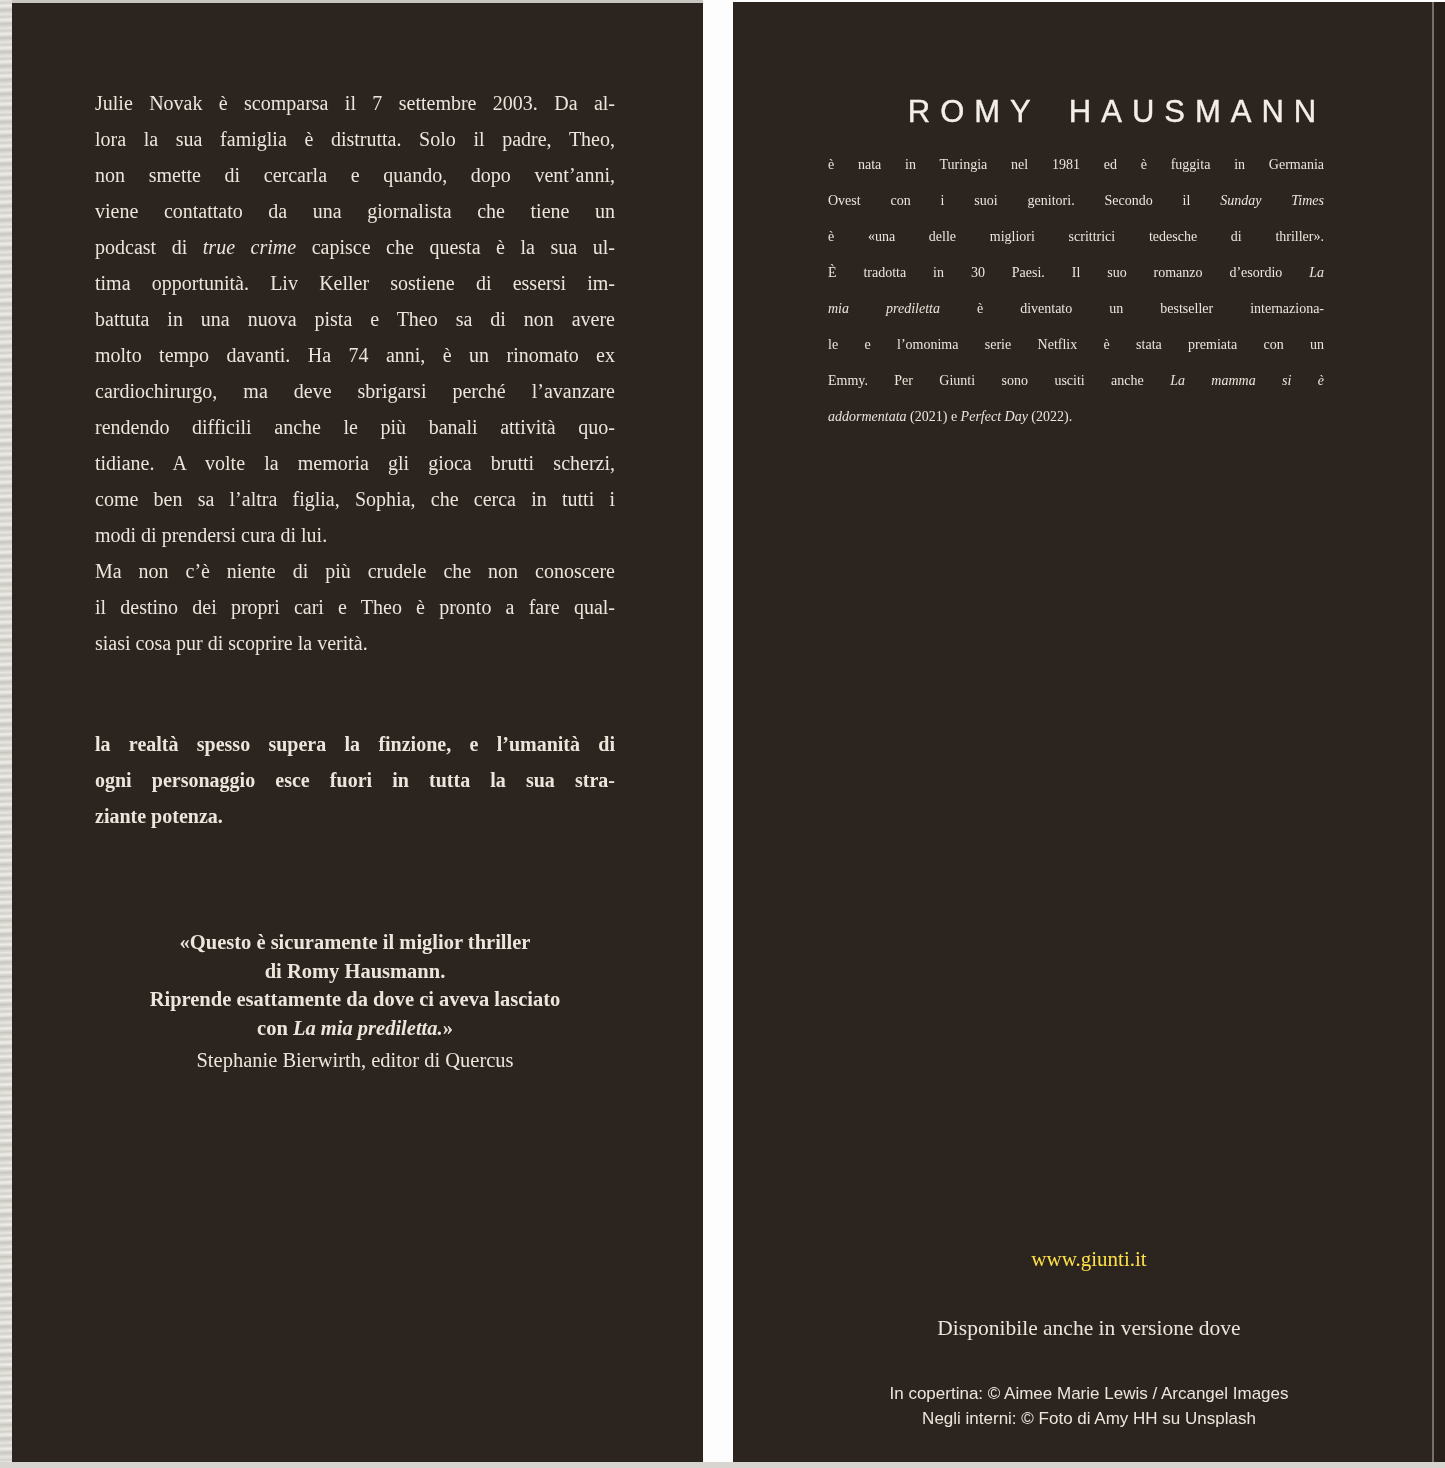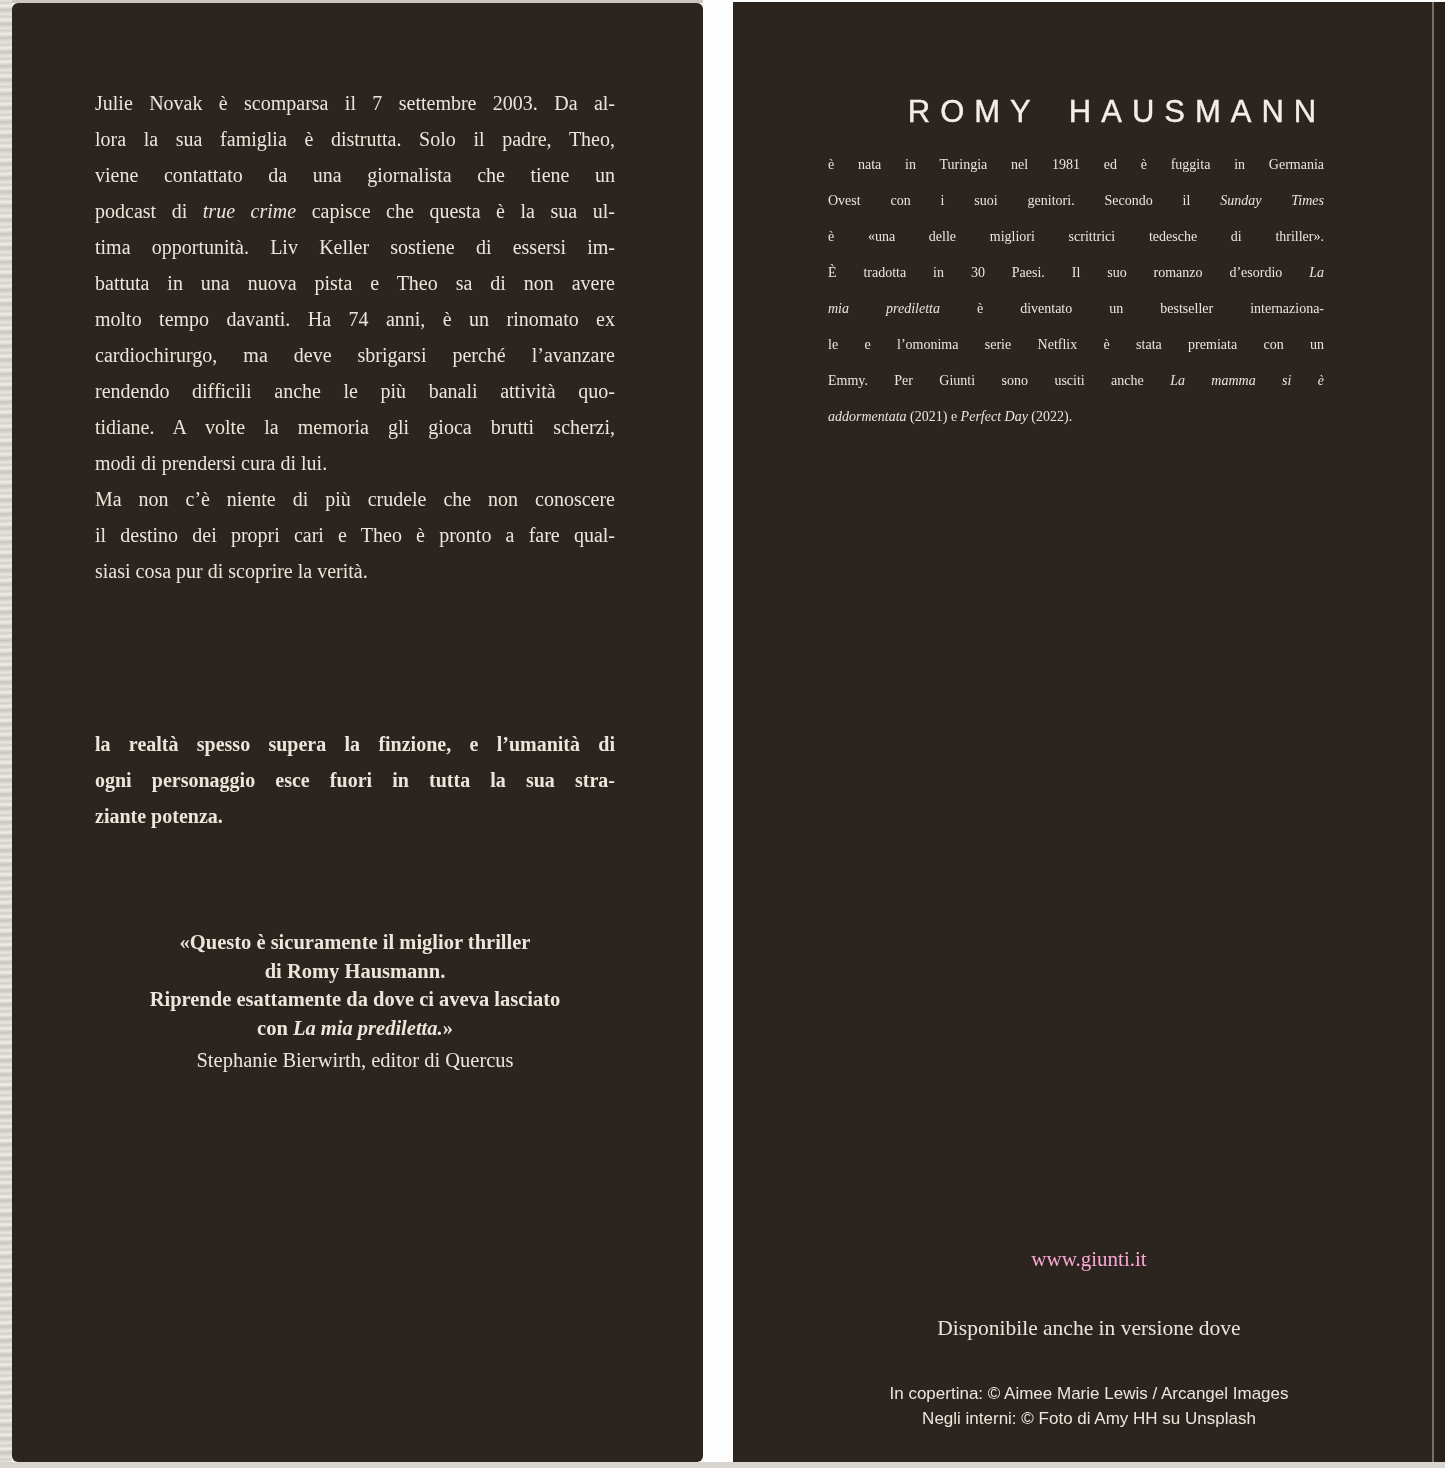--- a/index.html
+++ b/index.html
@@ -8,21 +8,21 @@
     background:#fdfdfd;
     font-family:"Liberation Serif", serif;
   }
   
   .paper-edge{
     position:absolute;left:0;top:0;width:12px;height:1468px;
     background:repeating-linear-gradient(178deg,
       #e9e7e2 0px,#d3d0ca 3px,#efede9 6px,#c9c6c0 10px,#e4e2dd 14px);
   }
   .flap{position:absolute;background:#2c241f;}
-  .flap-left{left:12px;top:3px;width:691px;height:1459px;border-radius:6px;}
+  .flap-left{left:12px;top:3px;width:691px;height:1459px;}
   .flap-right{left:733px;top:2px;width:712px;height:1460px;}
   
   .fold-line{position:absolute;top:0;right:11px;width:2px;height:100%;
     background:rgba(240,234,224,0.38);}
   .fold-shadow{position:absolute;top:0;right:0;width:11px;height:100%;
     background:#261f1a;}
   .top-hairline{position:absolute;left:12px;top:0;width:691px;height:3px;background:#c9c6c1;}
   .bottom-strip{position:absolute;left:0;top:1462px;width:1445px;height:6px;background:#d8d5d1;}
 
   .block{position:absolute;color:#ebe5dc;}
@@ -53,28 +53,30 @@
 </head>
 <body style="background: rgb(253, 253, 253);">
 
 <div class="paper-edge"></div>
 <div class="top-hairline"></div>
 
 <div class="flap flap-left" style="background: rgb(44, 36, 31);">
   <div id="synopsis" class="block" style="color: rgb(235, 229, 220);">
       <div class="line"><span>Julie Novak è scomparsa il 7 settembre 2003. Da al-</span></div>
       <div class="line"><span>lora la sua famiglia è distrutta. Solo il padre, Theo,</span></div>
+      <div class="line"><span>non smette di cercarla e quando, dopo vent’anni,</span></div>
       <div class="line"><span>viene contattato da una giornalista che tiene un</span></div>
       <div class="line"><span>podcast di </span><i>true crime</i><span> capisce che questa è la sua ul-</span></div>
       <div class="line"><span>tima opportunità. Liv Keller sostiene di essersi im-</span></div>
       <div class="line"><span>battuta in una nuova pista e Theo sa di non avere</span></div>
       <div class="line"><span>molto tempo davanti. Ha 74 anni, è un rinomato ex</span></div>
       <div class="line"><span>cardiochirurgo, ma deve sbrigarsi perché l’avanzare</span></div>
       <div class="line"><span>rendendo difficili anche le più banali attività quo-</span></div>
       <div class="line"><span>tidiane. A volte la memoria gli gioca brutti scherzi,</span></div>
+      <div class="line"><span>come ben sa l’altra figlia, Sophia, che cerca in tutti i</span></div>
       <div class="line last"><span>modi di prendersi cura di lui.</span></div>
       <div class="line"><span>Ma non c’è niente di più crudele che non conoscere</span></div>
       <div class="line"><span>il destino dei propri cari e Theo è pronto a fare qual-</span></div>
       <div class="line last"><span>siasi cosa pur di scoprire la verità.</span></div>
     </div>
   <div id="editorial-note" class="block" style="color: rgb(235, 229, 220);">
       <div class="line"><span>la realtà spesso supera la finzione, e l’umanità di</span></div>
       <div class="line"><span>ogni personaggio esce fuori in tutta la sua stra-</span></div>
       <div class="line last"><span>ziante potenza.</span></div>
     </div>
@@ -94,21 +96,21 @@
   <div id="author-bio" class="block" style="color: rgb(235, 229, 220);">
       <div class="line"><span>è nata in Turingia nel 1981 ed è fuggita in Germania</span></div>
       <div class="line"><span>Ovest con i suoi genitori. Secondo il </span><i>Sunday Times</i></div>
       <div class="line"><span>è «una delle migliori scrittrici tedesche di thriller».</span></div>
       <div class="line"><span>È tradotta in 30 Paesi. Il suo romanzo d’esordio </span><i>La</i></div>
       <div class="line"><i>mia prediletta</i><span> è diventato un bestseller internaziona-</span></div>
       <div class="line"><span>le e l’omonima serie Netflix è stata premiata con un</span></div>
       <div class="line"><span>Emmy. Per Giunti sono usciti anche </span><i>La mamma si è</i></div>
       <div class="line last"><i>addormentata</i><span> (2021) e </span><i>Perfect Day</i><span> (2022).</span></div>
     </div>
-  <div id="website" class="block" style="color: #f9a8d4;">www.giunti.it</div>
+  <div id="website" class="block" style="color: #fde047;">www.giunti.it</div>
   <div id="ebook-note" class="block" style="color: rgb(235, 229, 220);">Disponibile anche in versione dove</div>
   <div id="credits" class="block" style="color: rgb(235, 229, 220);">
       <div class="line"><span>In copertina: © Aimee Marie Lewis / Arcangel Images</span></div>
       <div class="line"><span>Negli interni: © Foto di Amy HH su Unsplash</span></div>
     </div>
 </div>
 
 <div class="bottom-strip"></div>
 
 </body></html>

